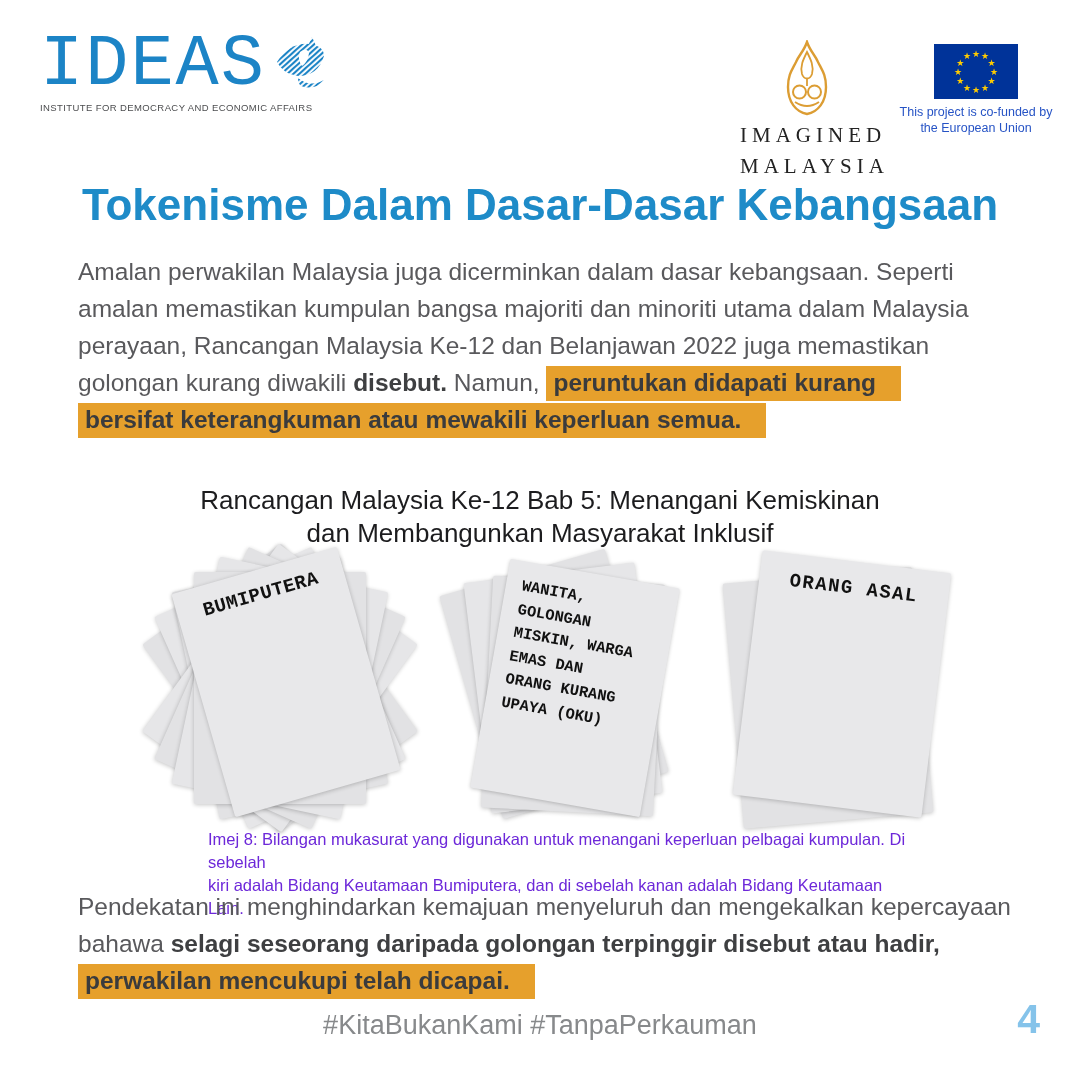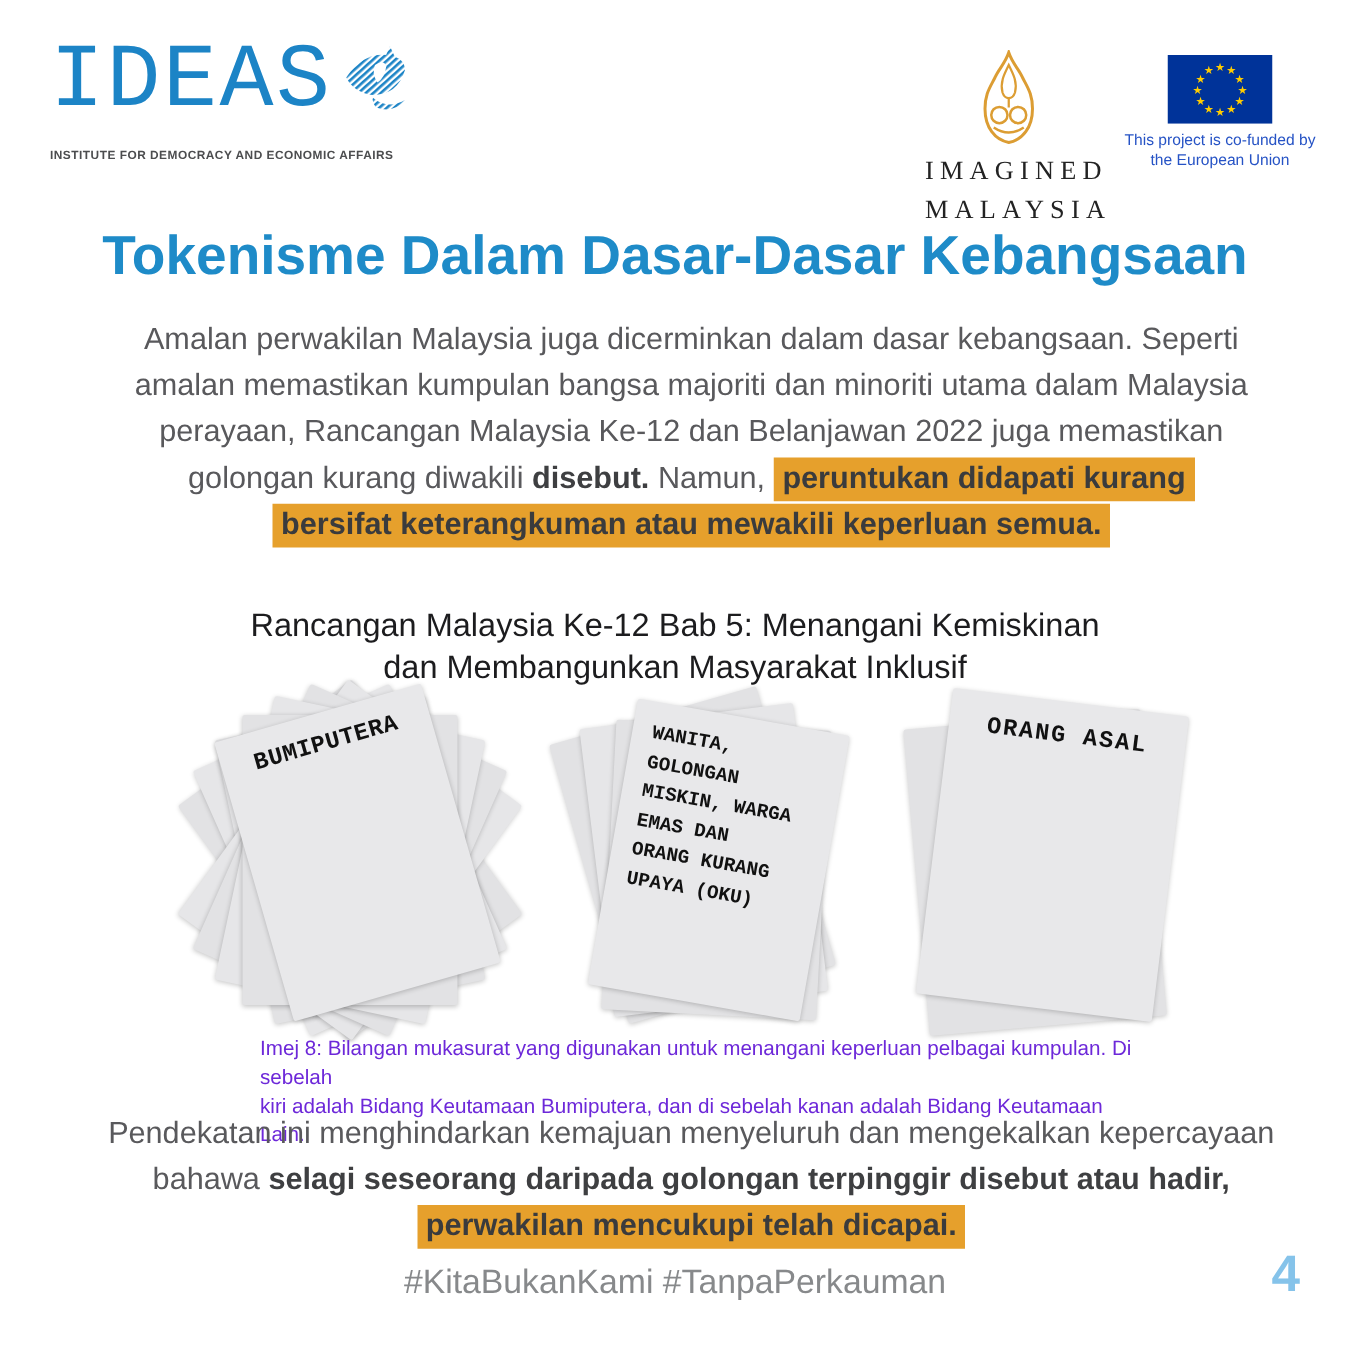--- a/index.html
+++ b/index.html
@@ -15,43 +15,43 @@
   html,body{background:#fff;}
   .page{position:relative;width:1080px;height:1080px;background:#ffffff;overflow:hidden;
         font-family:"Liberation Sans", sans-serif;}
 
   
   .ideas-logo{position:absolute;left:40px;top:38px;}
   .ideas-row{display:flex;align-items:flex-start;}
   .ideas-word{font-family:Liberation Mono, monospace;font-size:72px;line-height:54px;
               color:var(--ideas-blue);letter-spacing:2px;}
   .ideas-bird{margin-left:8px;margin-top:-2px;}
-  .ideas-tagline{font-size:9.5px;font-weight:700;color:#4C4D4F;letter-spacing:0.4px;margin-top:20px;}
+  .ideas-tagline{font-size:9.5px;font-weight:400;color:#4C4D4F;letter-spacing:0.4px;margin-top:4px;}
 
   .imagined{position:absolute;left:726px;top:40px;display:flex;align-items:center;flex-direction:column;}
   .im-ornament{flex:0 0 auto;}
   .im-text{margin-left:14px;font-family:"Liberation Serif", serif;font-size:21px;
            letter-spacing:5px;color:#232323;line-height:31px;}
 
   .eu{position:absolute;left:892px;top:44px;width:168px;text-align:center;}
   .eu-flag{display:block;margin:0 auto;}
   .eu-caption{margin-top:5px;font-size:12.5px;line-height:16px;color:var(--eu-text);font-weight:500;}
 
   
   .title{position:absolute;top:180px;left:0;width:100%;text-align:center;
          font-size:44px;font-weight:700;color:var(--title-blue);}
 
   
   .para{position:absolute;left:78px;width:950px;font-size:24.5px;color:#59595C;}
   #p1{top:253px;}
   #p2{top:888px;}
-  .rich-line{line-height:37px;white-space:nowrap;text-align:center;}
+  .rich-line{line-height:37px;white-space:nowrap;}
   .seg-n{}
   .seg-b{font-weight:700;color:#3E3F41;}
-  .seg-hl{font-weight:700;color:#3A3B3D;background:var(--hl);padding:3px 7px 5px 7px;}
+  .seg-hl{font-weight:700;color:#3A3B3D;background:var(--hl);padding:3px 25px 5px 7px;}
 
   
   .fig-heading{position:absolute;top:484px;left:0;width:100%;text-align:center;
                font-size:26px;font-weight:400;color:#1C1C1E;line-height:33px;}
 
   .stacks{position:absolute;top:542px;left:0;width:100%;height:292px;}
   .stack{position:absolute;width:300px;height:292px;}
   .stack-left{left:130px;}
   .stack-mid{left:420px;}
   .stack-right{left:688px;}

